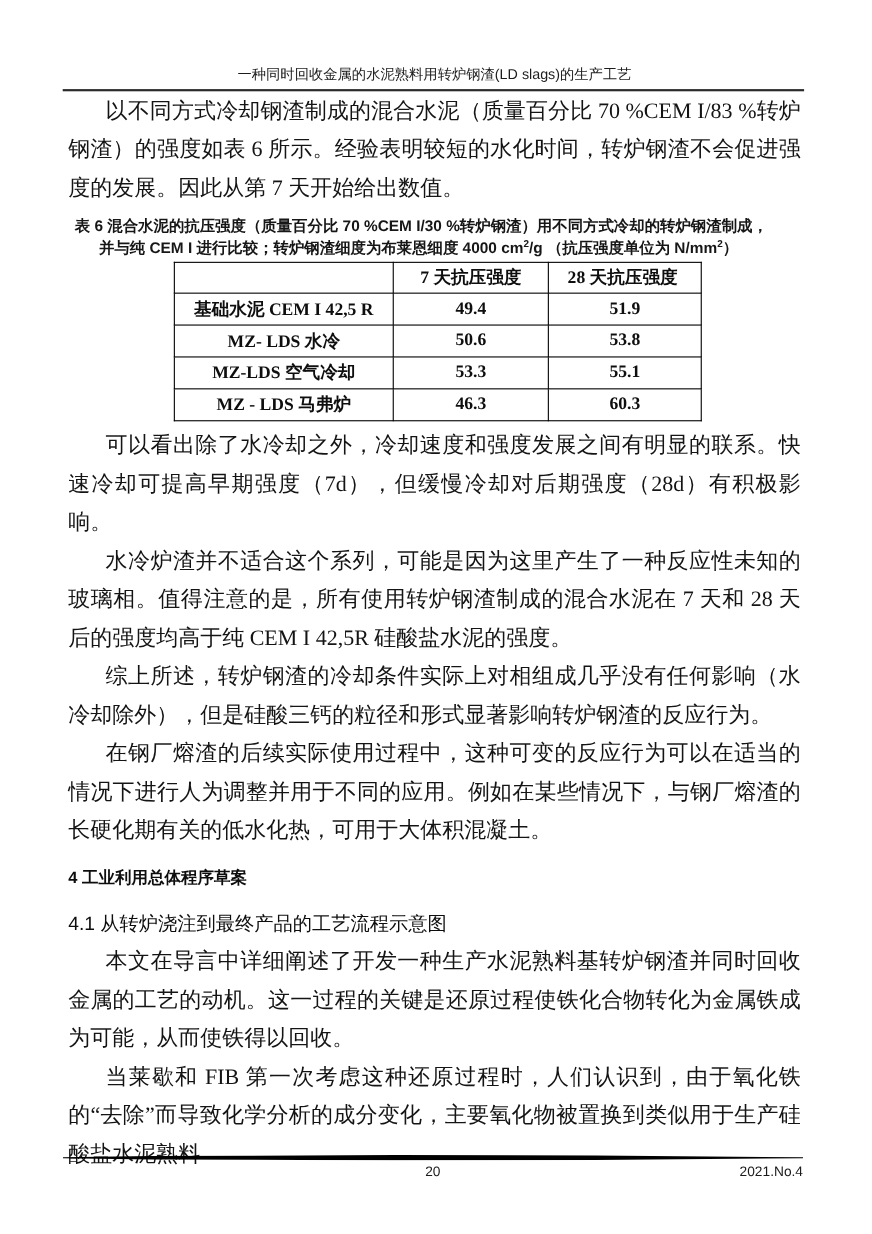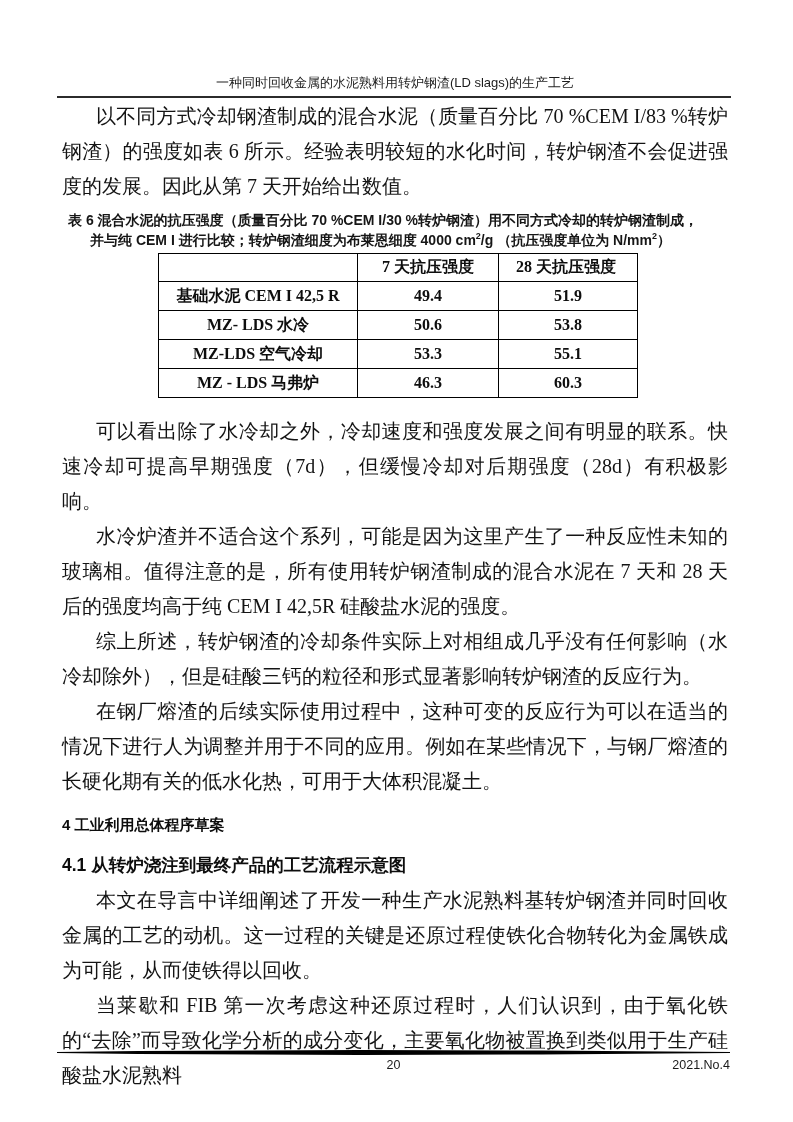--- a/index.html
+++ b/index.html
@@ -10,21 +10,21 @@
     background: #ffffff;
     color: #111111;
     overflow: hidden;
     font-family: "Liberation Serif", serif;
   }
   .content {
     padding: 0 65px 0 62px;
   }
   
   .doc-title {
-    padding-top: 74px;
+    padding-top: 59px;
     text-align: center;
     font-family: "Liberation Sans", sans-serif;
     font-size: 13px;
     line-height: 17px;
     font-weight: 500;
     color: #1c1c1c;
   }
   .header-rule {
     height: 2px;
     background: #2b2b2b;
@@ -33,21 +33,21 @@
   
   p.bodytext {
     margin: 0;
     font-size: 20px;
     line-height: 35px;
     text-align: justify;
     text-indent: 34px;
     color: #141414;
   }
   p.p1 { margin-top: 1px; }
-  p.p2 { margin-top: 16px; }
+  p.p2 { margin-top: 5px; }
   p.p6 { margin-top: 6px; }
   
   .caption {
     margin-top: 6px;
     font-family: "Liberation Sans", sans-serif;
     font-weight: 600;
     font-size: 14px;
     line-height: 20px;
     color: #161616;
   }
@@ -82,21 +82,21 @@
     font-size: 15px;
     line-height: 26px;
     font-weight: bold;
     color: #0d0d0d;
   }
   h2.subsec {
     margin: 15px 0 0 0;
     font-family: "Liberation Sans", sans-serif;
     font-size: 17.5px;
     line-height: 24px;
-    font-weight: bold;
+    font-weight: normal;
     color: #0d0d0d;
   }
   
   .footer-rule {
     position: absolute;
     left: 57px;
     right: 63px;
     top: 1050px;
     height: 5px;
     background: #000;

